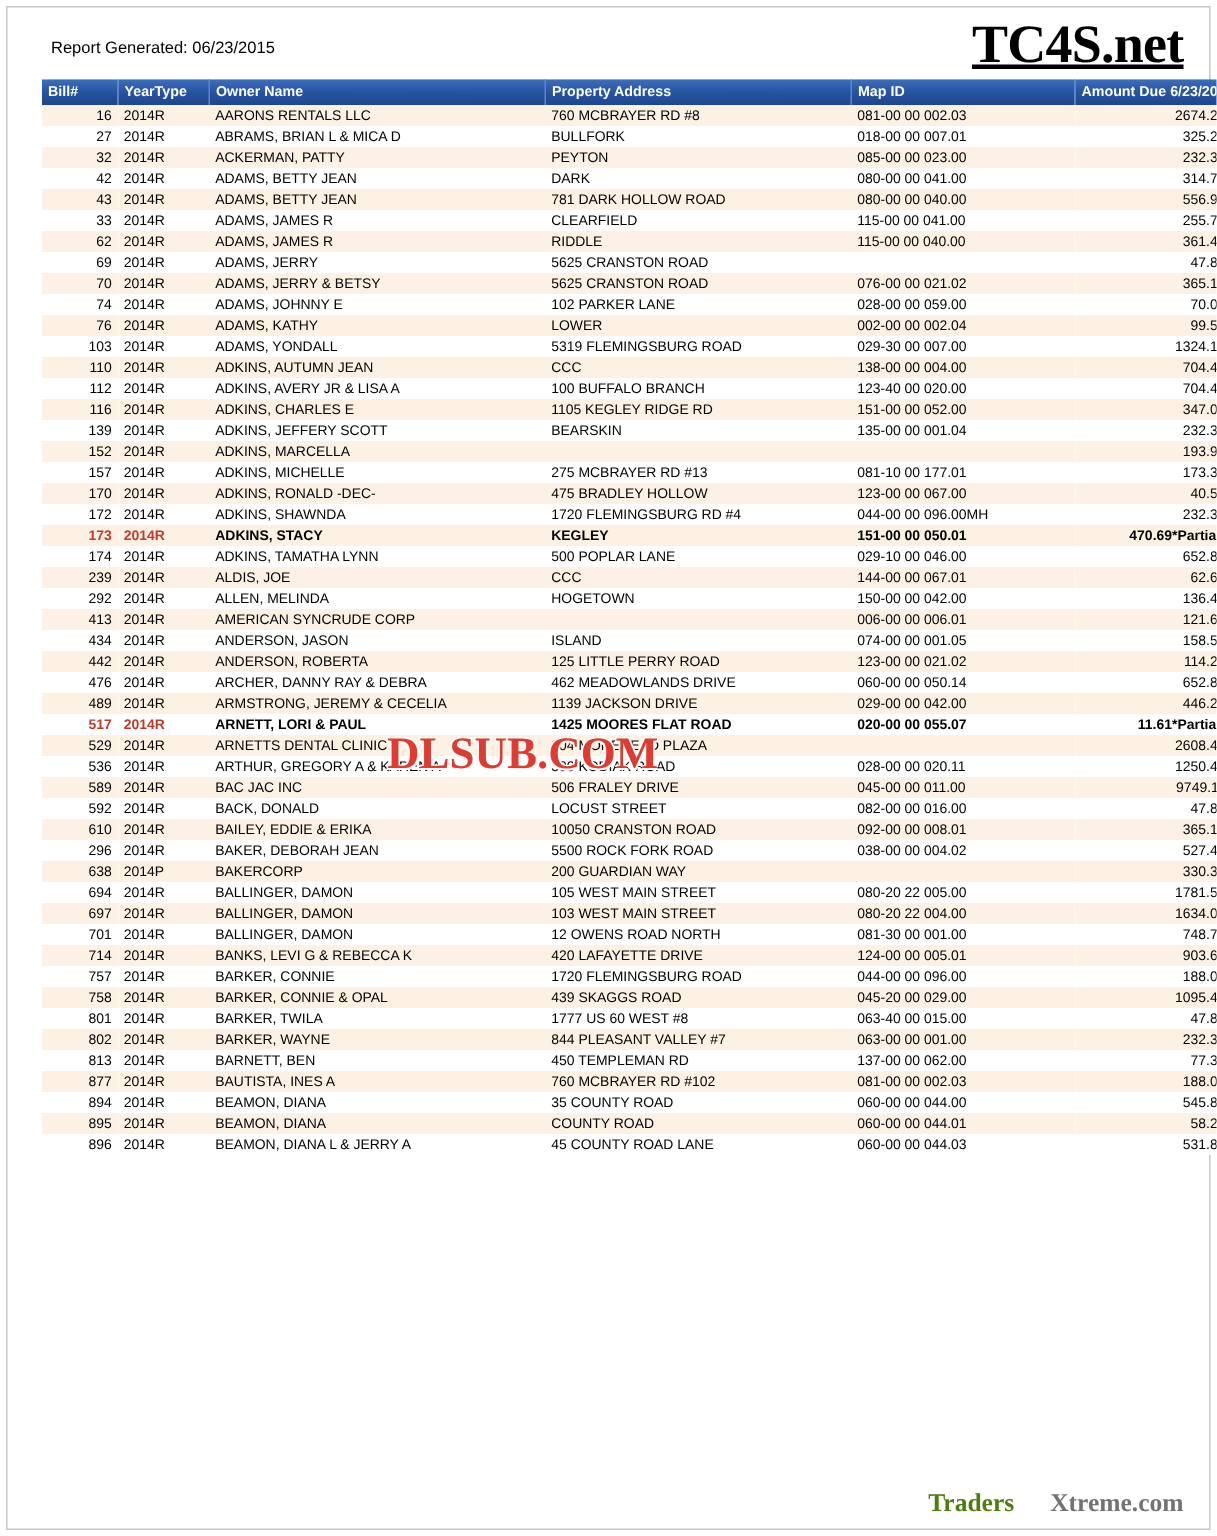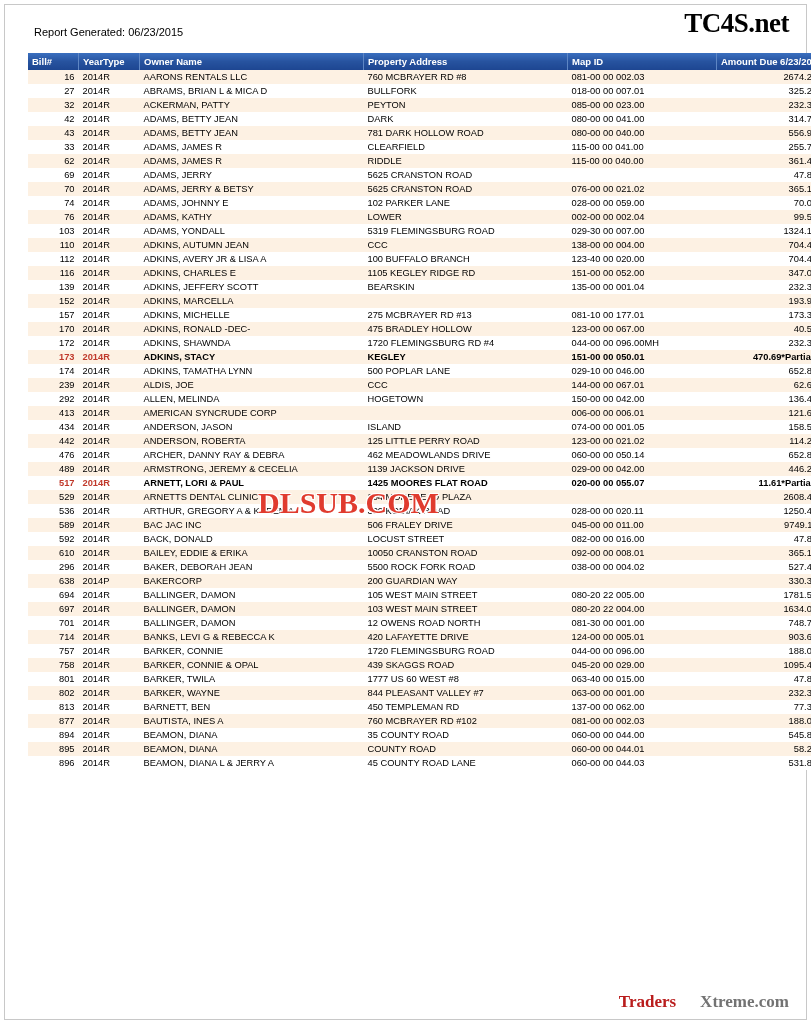--- a/index.html
+++ b/index.html
@@ -27,25 +27,26 @@
     top: 4px;
     right: 4px;
     bottom: 4px;
     border: 1px solid #c8c8c8;
     pointer-events: none;
   }
   .brand-top {
     position: absolute;
     right: 22px;
     top: 8px;
-    font-size: 27px;
+    font-size: 36px;
     font-weight: bold;
     color: #000;
     letter-spacing: -0.5px;
     font-family: "Liberation Serif", serif;
+    text-decoration: underline;
   }
   .report-gen {
     position: absolute;
     left: 34px;
     top: 26px;
     font-size: 11px;
     color: #000;
   }
   .table-wrap {
     position: absolute;
@@ -117,21 +118,21 @@
     pointer-events: none;
   }
   .brand-bottom {
     position: absolute;
     right: 22px;
     bottom: 12px;
     font-size: 17px;
     font-weight: bold;
     font-family: "Liberation Serif", serif;
   }
-  .brand-bottom .red { color: #b91c1c; }
+  .brand-bottom .red { color: #4d7c0f; }
   .brand-bottom .blue { color: #737373; margin-left: 24px; }
 </style>
 </head>
 <body>
 
 <div class="page">
   <div class="page-border"></div>
 
   <div class="brand-top">TC4S.net</div>
 

